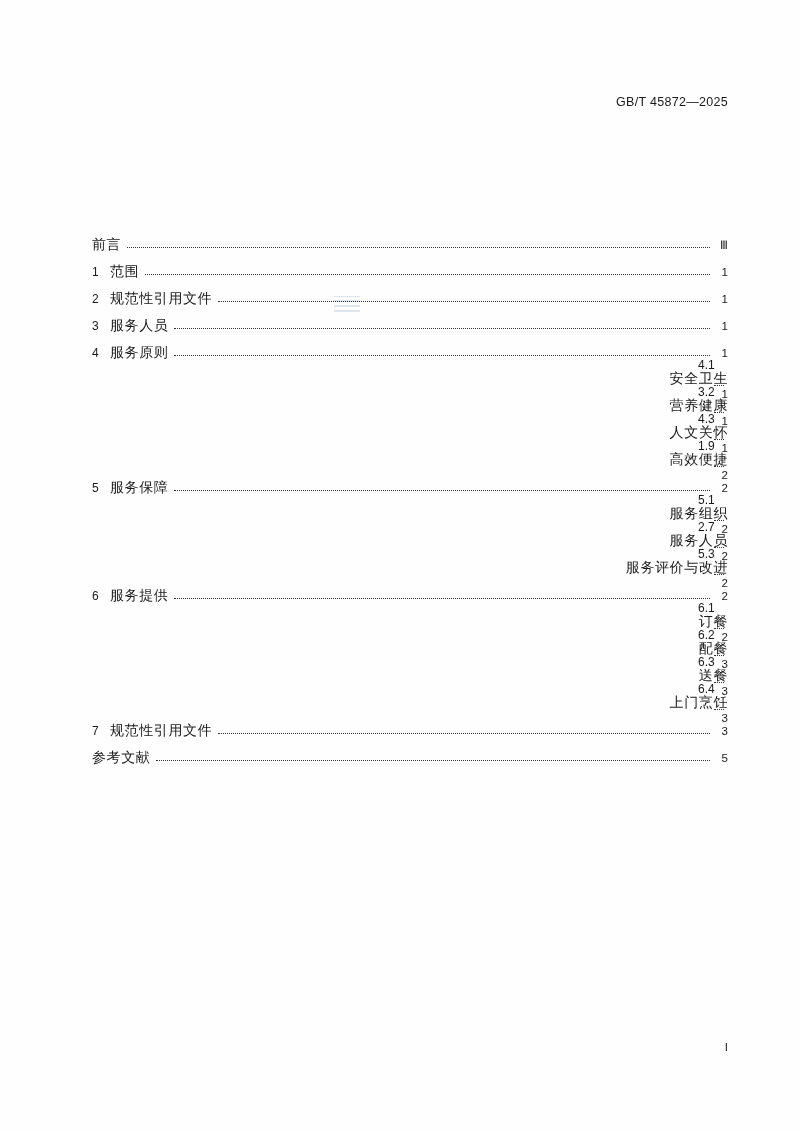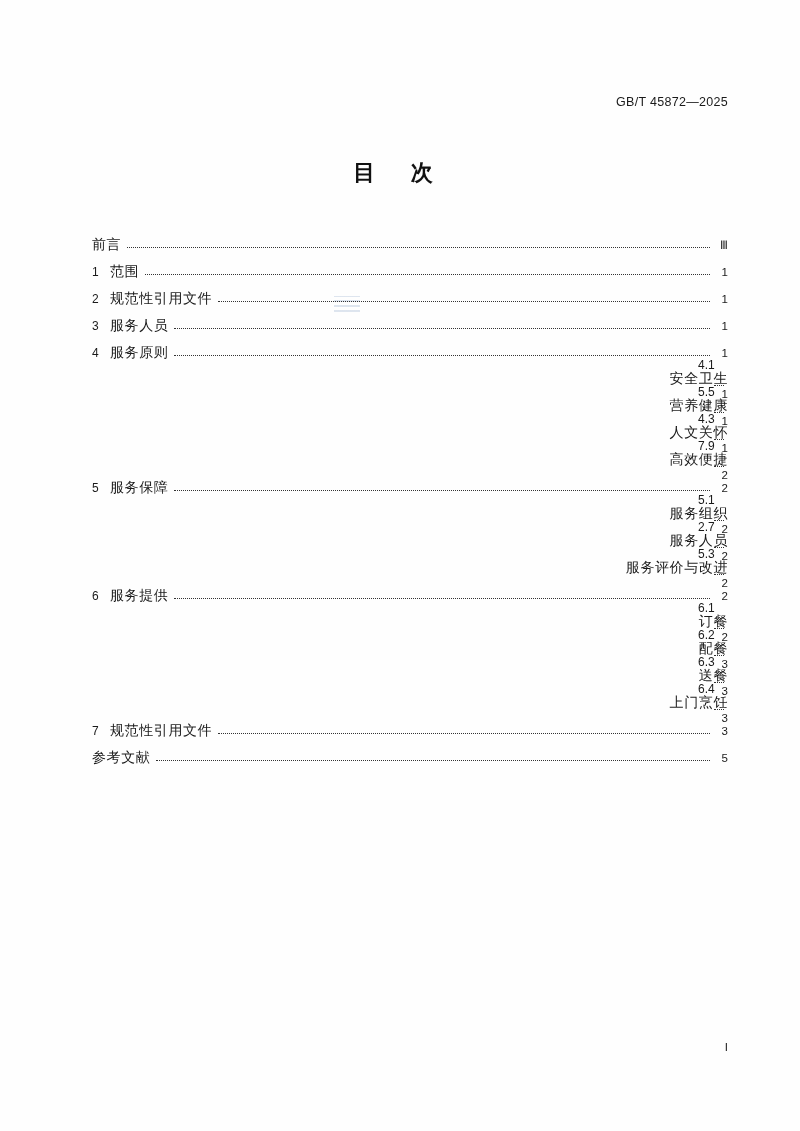--- a/index.html
+++ b/index.html
@@ -118,21 +118,20 @@
     color: #1a1a1a;
   }
 </style>
 </head>
 <body>
 
 <div class="page">
 
   <div class="std-number">GB/T 45872—2025</div>
 
-  <div class="toc-title">目    次</div>
 
   <div class="watermark"></div>
 
   <div class="toc" id="toc-container">
       <div class="toc-row lvl-plain">
         <span class="num"></span>
         <span class="label">前言</span>
         <span class="dots"></span>
         <span class="pg">Ⅲ</span>
       </div>
@@ -160,33 +159,33 @@
         <span class="dots"></span>
         <span class="pg">1</span>
       </div>
       <div class="toc-row lvl2">
         <span class="num">4.1</span>
         <span class="label">安全卫生</span>
         <span class="dots"></span>
         <span class="pg">1</span>
       </div>
       <div class="toc-row lvl2">
-        <span class="num">5.5</span>
+        <span class="num">3.2</span>
         <span class="label">营养健康</span>
         <span class="dots"></span>
         <span class="pg">1</span>
       </div>
       <div class="toc-row lvl2">
         <span class="num">4.3</span>
         <span class="label">人文关怀</span>
         <span class="dots"></span>
         <span class="pg">1</span>
       </div>
       <div class="toc-row lvl2">
-        <span class="num">7.9</span>
+        <span class="num">1.9</span>
         <span class="label">高效便捷</span>
         <span class="dots"></span>
         <span class="pg">2</span>
       </div>
       <div class="toc-row lvl1">
         <span class="num">5</span>
         <span class="label">服务保障</span>
         <span class="dots"></span>
         <span class="pg">2</span>
       </div>

